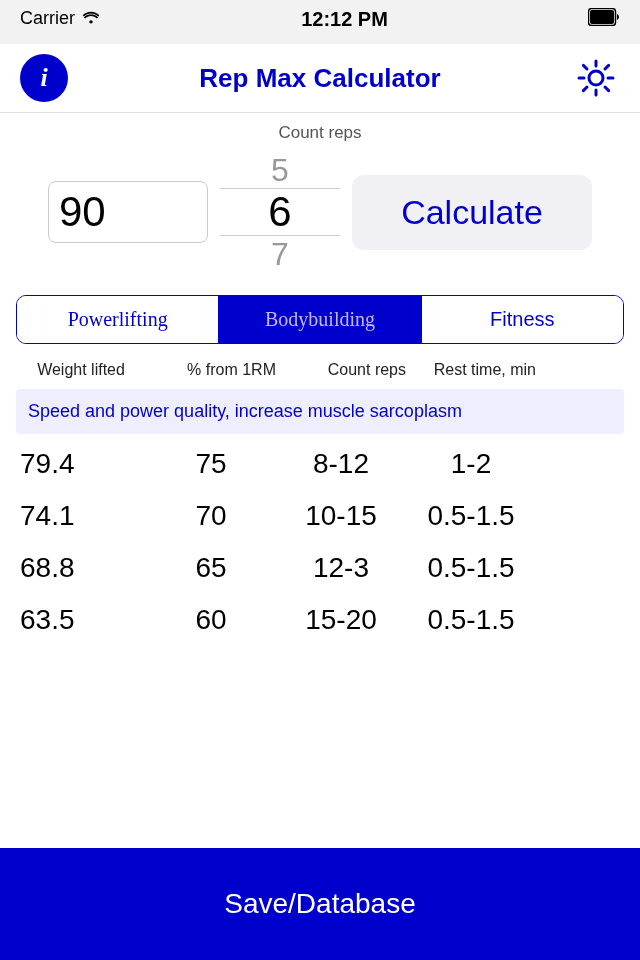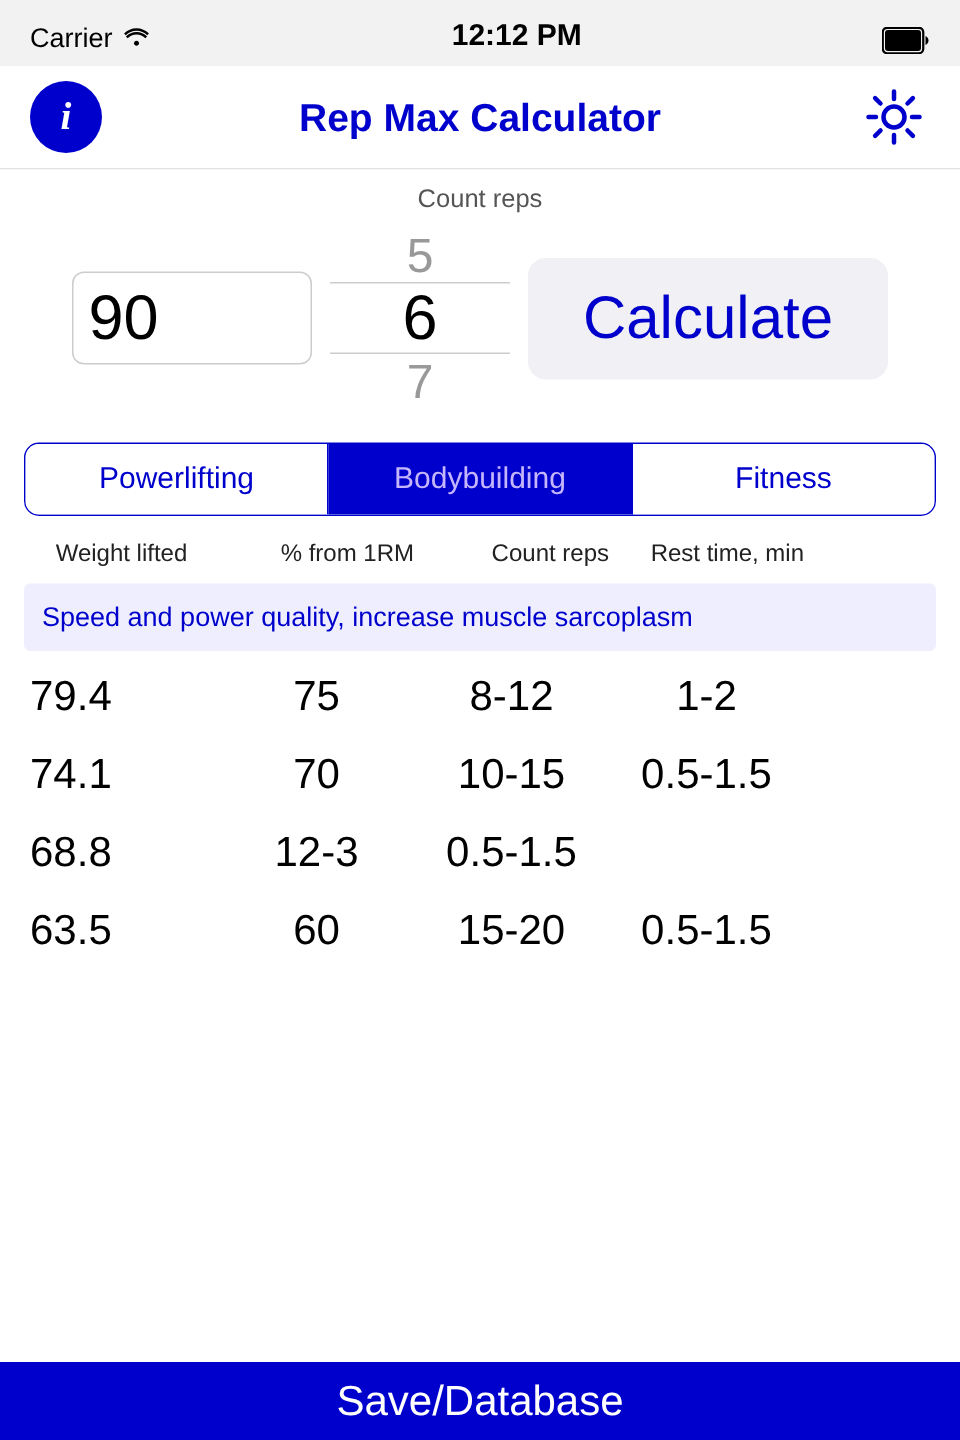--- a/index.html
+++ b/index.html
@@ -9,21 +9,21 @@
       background: #ffffff;
       width: 640px;
       min-height: 960px;
       overflow-x: hidden;
     }
 
     
     .status-bar {
       display: flex;
       justify-content: space-between;
-      align-items: flex-end;
+      align-items: flex-start;
       padding: 8px 20px;
       height: 44px;
       background: #f2f2f2;
     }
     .status-carrier {
       font-size: 18px;
       font-weight: 500;
       display: flex;
       align-items: center;
       gap: 6px;
@@ -173,21 +173,21 @@
       font-size: 42px;
       font-weight: 300;
     }
 
     
     .calc-btn {
       background: #f0f0f5;
       border: none;
       border-radius: 12px;
       padding: 18px 28px;
-      font-size: 40px;
+      font-size: 34px;
       color: #0000cc;
       font-weight: 400;
       cursor: pointer;
       flex: 1;
       max-width: 240px;
     }
 
     
     .tabs {
       display: flex;
@@ -204,20 +204,21 @@
       cursor: pointer;
       color: #0000cc;
       background: #ffffff;
     }
     .tab.active {
       background: #0000cc;
       color: #c4b5fd;
     }
     .tab:not(:last-child) {
       border-right: 1.5px solid #0000cc;
+      font-family: Liberation Serif, serif;
     }
 
     
     .table-container {
       padding: 0 16px;
     }
     .table-header {
       display: grid;
       grid-template-columns: 130px 130px 130px 130px;
       padding: 8px 0 4px 0;
@@ -257,21 +258,21 @@
     
     .save-btn {
       position: fixed;
       bottom: 0;
       width: 640px;
       background: #0000cc;
       color: white;
       font-size: 28px;
       font-weight: 400;
       text-align: center;
-      padding: 10px;
+      padding: 40px;
       border: none;
       cursor: pointer;
     }
 
     .spacer-bottom { height: 80px; }
   </style>
 </head>
 <body>
 
 <div class="status-bar">
@@ -368,20 +369,21 @@
   </div>
   <div class="table-row">
     <div class="table-cell">74.1</div>
     <div class="table-cell">70</div>
     <div class="table-cell">10-15</div>
     <div class="table-cell">0.5-1.5</div>
   </div>
 
   <div class="table-row">
     <div class="table-cell">68.8</div>
+    <div class="table-cell">65</div>
     <div class="table-cell">12-3</div>
     <div class="table-cell">0.5-1.5</div>
   </div>
   <div class="table-row">
     <div class="table-cell">63.5</div>
     <div class="table-cell">60</div>
     <div class="table-cell">15-20</div>
     <div class="table-cell">0.5-1.5</div>
   </div>
 </div>

